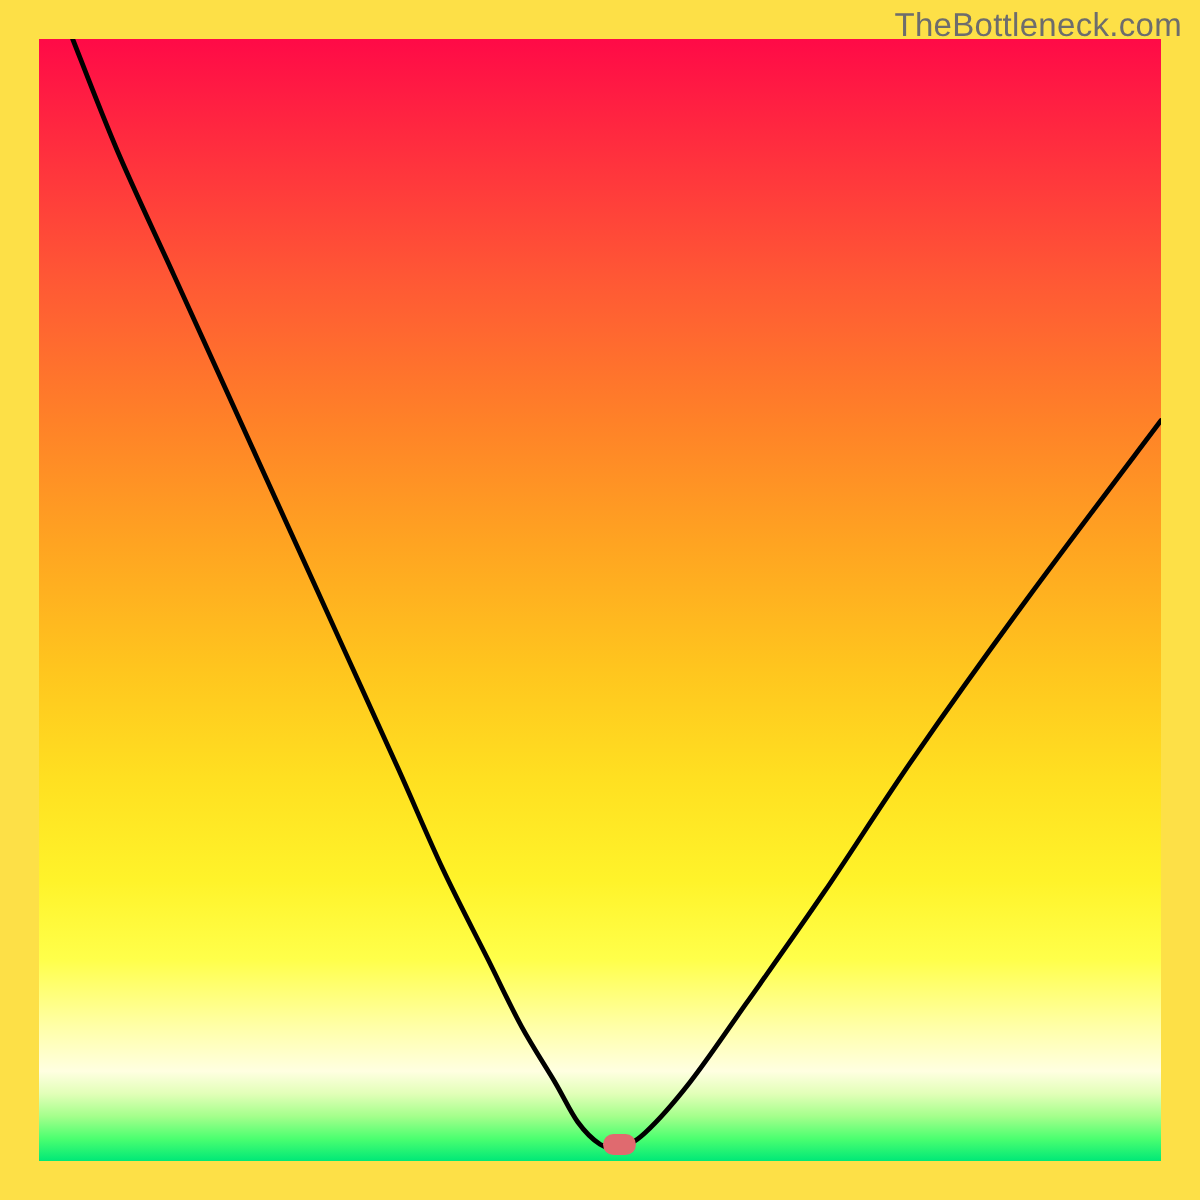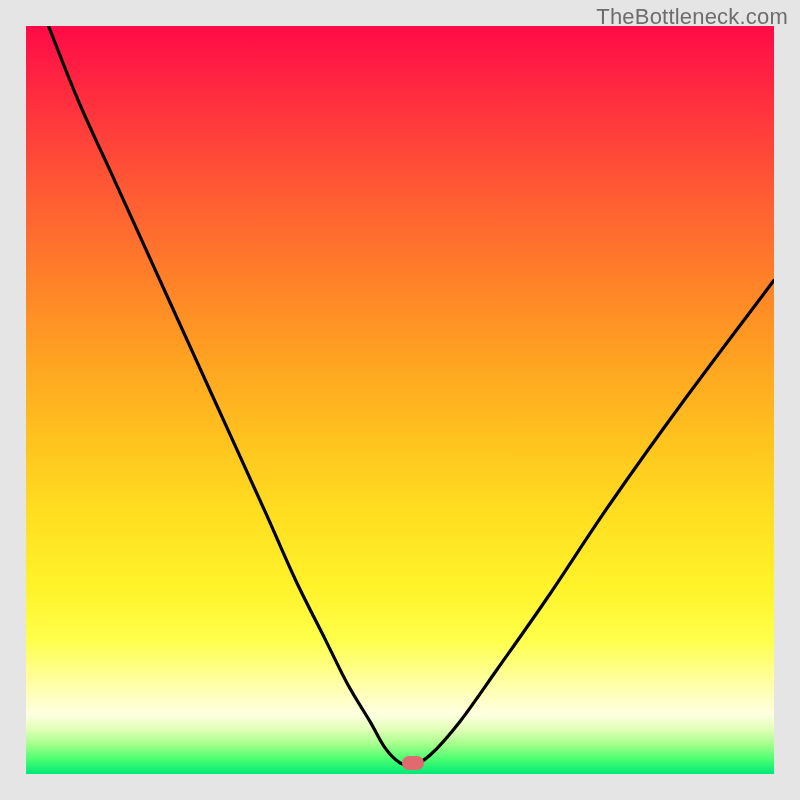--- a/index.html
+++ b/index.html
@@ -8,21 +8,21 @@
     width: 800px;
     height: 800px;
     background: #000;
     overflow: hidden;
     font-family: Arial, Helvetica, sans-serif;
   }
   .frame {
     position: relative;
     width: 800px;
     height: 800px;
-    background: #e5e5e5;
+    background: #fde047;
   }
   .plot {
     position: absolute;
     left: 26px;
     top: 26px;
     width: 748px;
     height: 748px;
     overflow: hidden;
   }
   .gradient {

